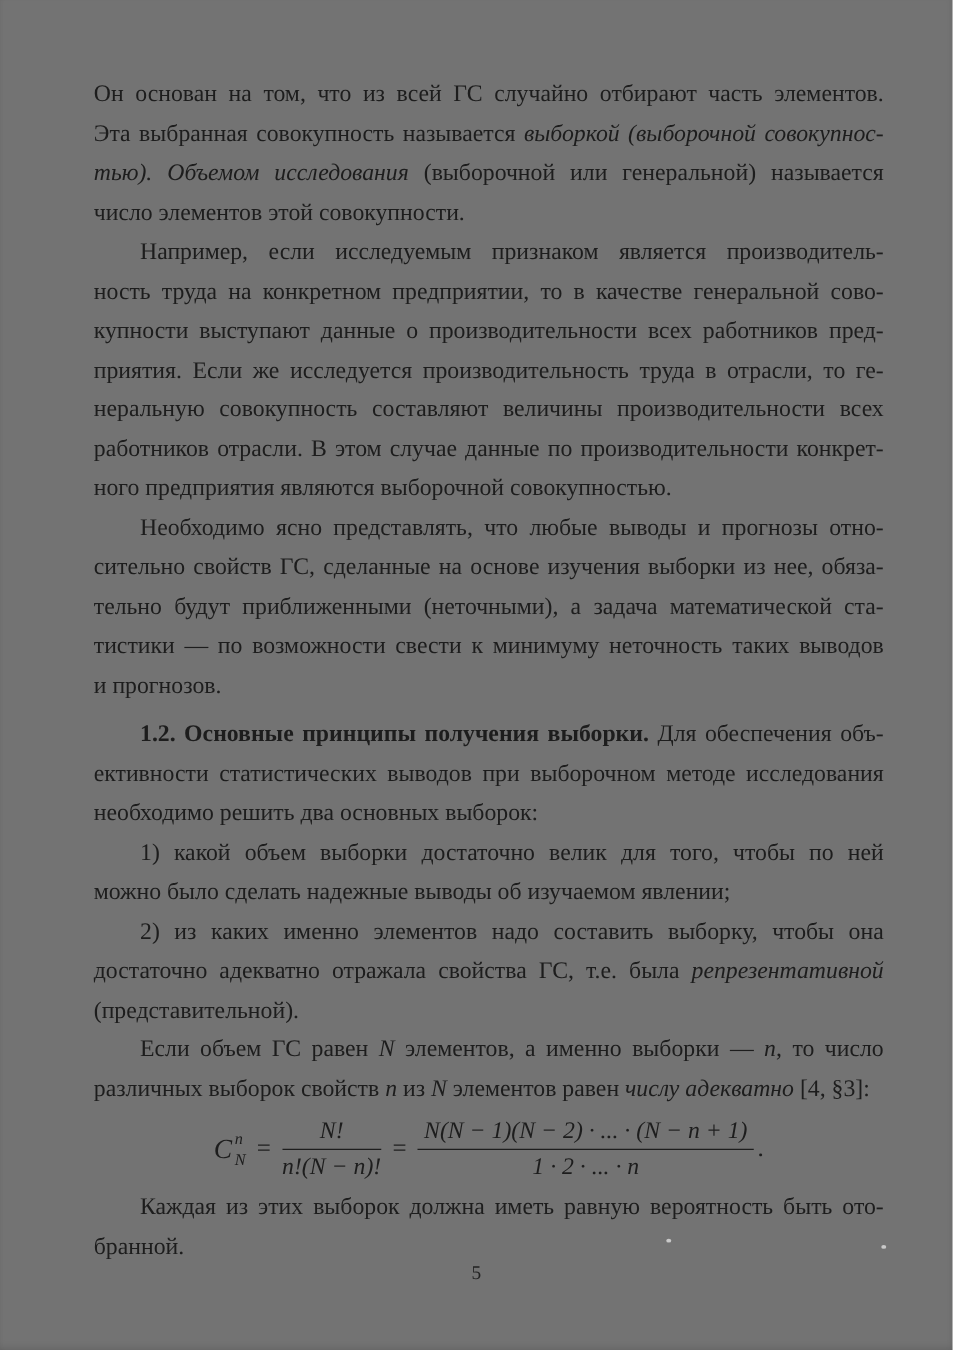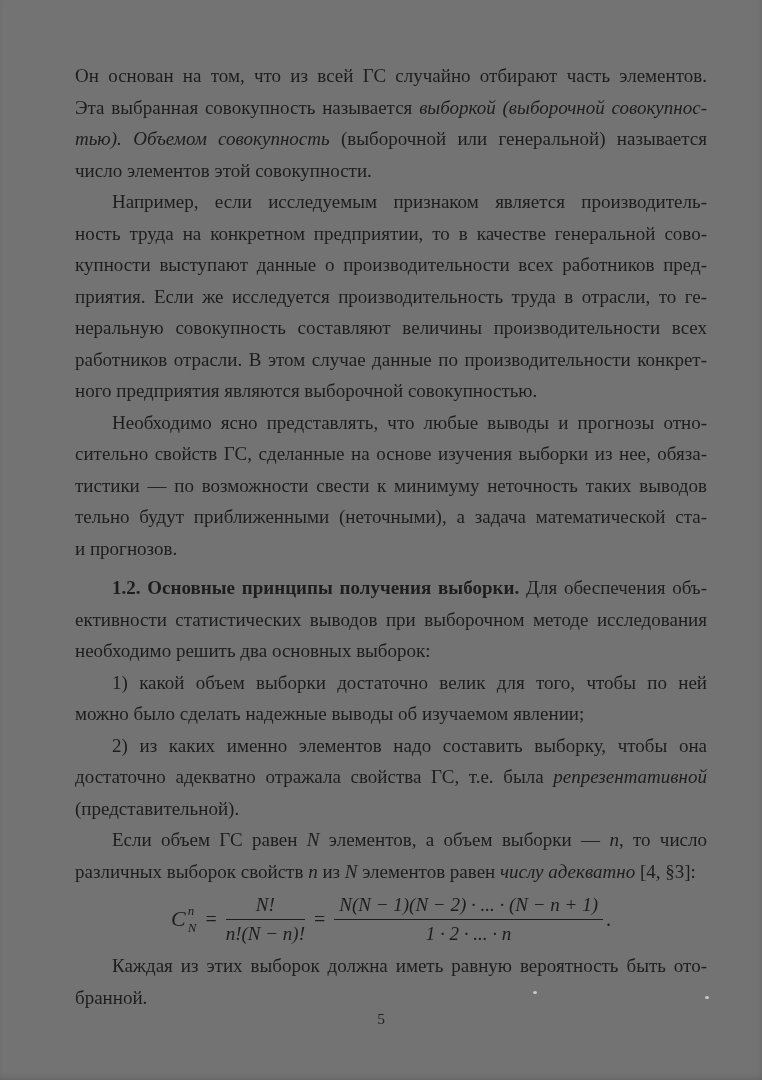--- a/index.html
+++ b/index.html
@@ -42,55 +42,55 @@
 </head>
 <body>
 
 <div class="page">
   <div class="textblock">
 
     <div id="flow-a">
         <div class="para">
           <div class="line"><span>Он основан на том, что из всей ГС случайно отбирают часть элементов.</span></div>
           <div class="line"><span>Эта выбранная совокупность называется </span><span class="i">выборкой (выборочной совокупнос-</span></div>
-          <div class="line"><span class="i">тью). Объемом совокупность </span><span>(выборочной или генеральной) называется</span></div>
+          <div class="line"><span class="i">тью). Объемом исследования </span><span>(выборочной или генеральной) называется</span></div>
           <div class="line last"><span>число элементов этой совокупности.</span></div>
         </div>
         <div class="para indent">
           <div class="line"><span>Например, если исследуемым признаком является производитель-</span></div>
           <div class="line"><span>ность труда на конкретном предприятии, то в качестве генеральной сово-</span></div>
           <div class="line"><span>купности выступают данные о производительности всех работников пред-</span></div>
           <div class="line"><span>приятия. Если же исследуется производительность труда в отрасли, то ге-</span></div>
           <div class="line"><span>неральную совокупность составляют величины производительности всех</span></div>
           <div class="line"><span>работников отрасли. В этом случае данные по производительности конкрет-</span></div>
           <div class="line last"><span>ного предприятия являются выборочной совокупностью.</span></div>
         </div>
         <div class="para indent">
           <div class="line"><span>Необходимо ясно представлять, что любые выводы и прогнозы отно-</span></div>
           <div class="line"><span>сительно свойств ГС, сделанные на основе изучения выборки из нее, обяза-</span></div>
+          <div class="line"><span>тельно будут приближенными (неточными), а задача математической ста-</span></div>
           <div class="line"><span>тистики — по возможности свести к минимуму неточность таких выводов</span></div>
-          <div class="line"><span>тельно будут приближенными (неточными), а задача математической ста-</span></div>
           <div class="line last"><span>и прогнозов.</span></div>
         </div>
         <div class="para indent head">
           <div class="line"><span class="b">1.2. Основные принципы получения выборки.</span><span> Для обеспечения объ-</span></div>
           <div class="line"><span>ективности статистических выводов при выборочном методе исследования</span></div>
           <div class="line last"><span>необходимо решить два основных выборок:</span></div>
         </div>
         <div class="para indent">
           <div class="line"><span>1) какой объем выборки достаточно велик для того, чтобы по ней</span></div>
           <div class="line last"><span>можно было сделать надежные выводы об изучаемом явлении;</span></div>
         </div>
         <div class="para indent">
           <div class="line"><span>2) из каких именно элементов надо составить выборку, чтобы она</span></div>
           <div class="line"><span>достаточно адекватно отражала свойства ГС, т.е. была </span><span class="i">репрезентативной</span></div>
           <div class="line last"><span>(представительной).</span></div>
         </div>
         <div class="para indent">
-          <div class="line"><span>Если объем ГС равен </span><span class="i">N</span><span> элементов, а объем выборки — </span><span class="i">n</span><span>, то число</span></div>
+          <div class="line"><span>Если объем ГС равен </span><span class="i">N</span><span> элементов, а именно выборки — </span><span class="i">n</span><span>, то число</span></div>
           <div class="line last"><span>различных выборок свойств </span><span class="i">n</span><span> из </span><span class="i">N</span><span> элементов равен </span><span class="i">числу адекватно</span><span> [4, §3]:</span></div>
         </div>
       </div>
 
     <div class="formula">
       <span class="cgroup">
         <span class="csym">C</span>
         <span class="cscripts">
           <span>n</span>
           <span>N</span>

